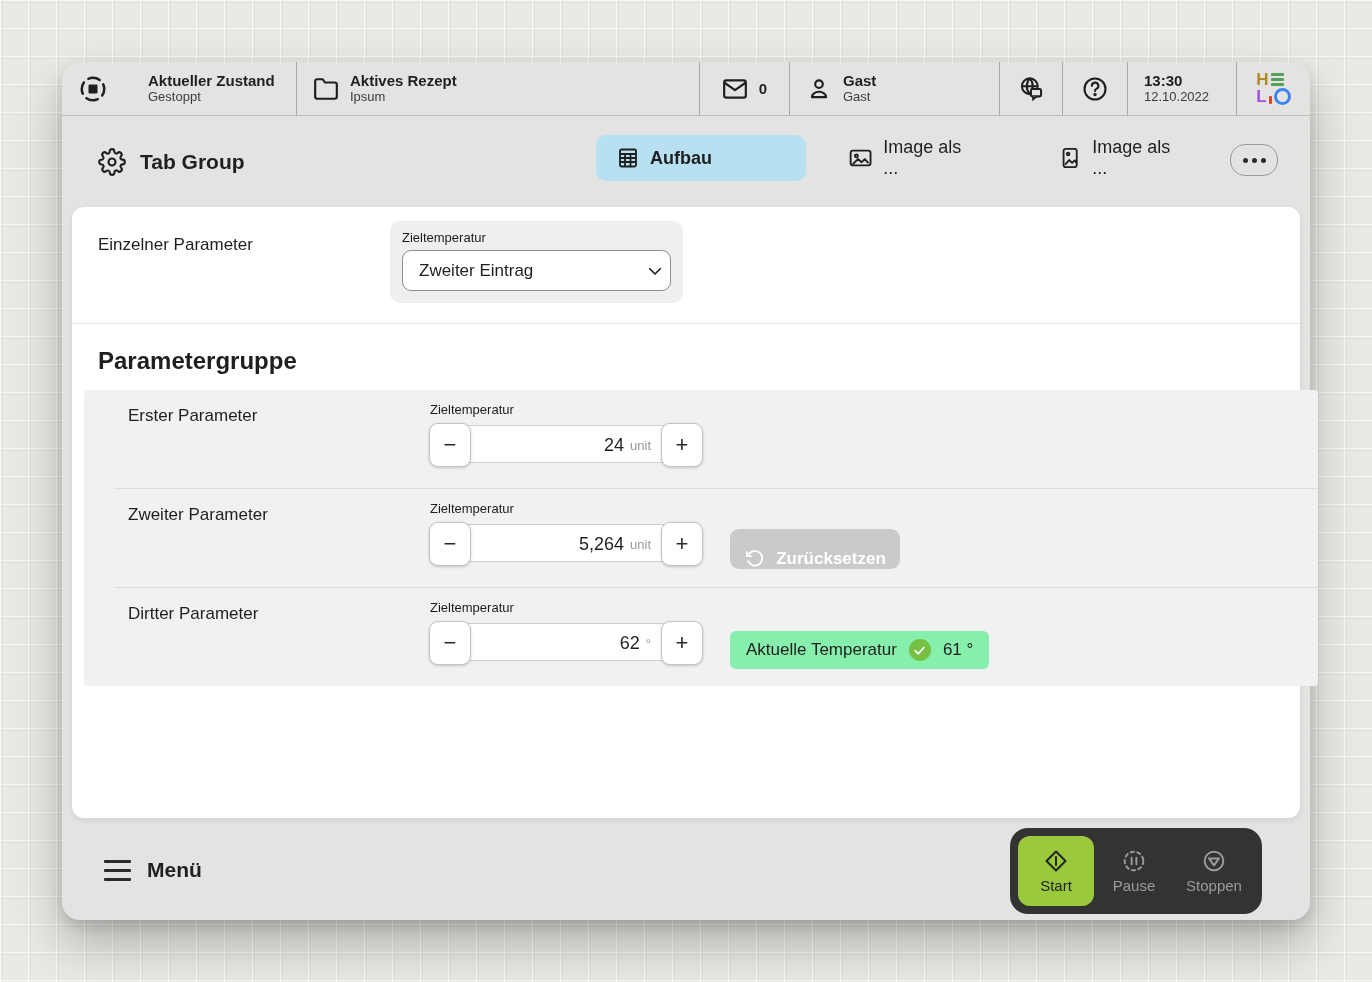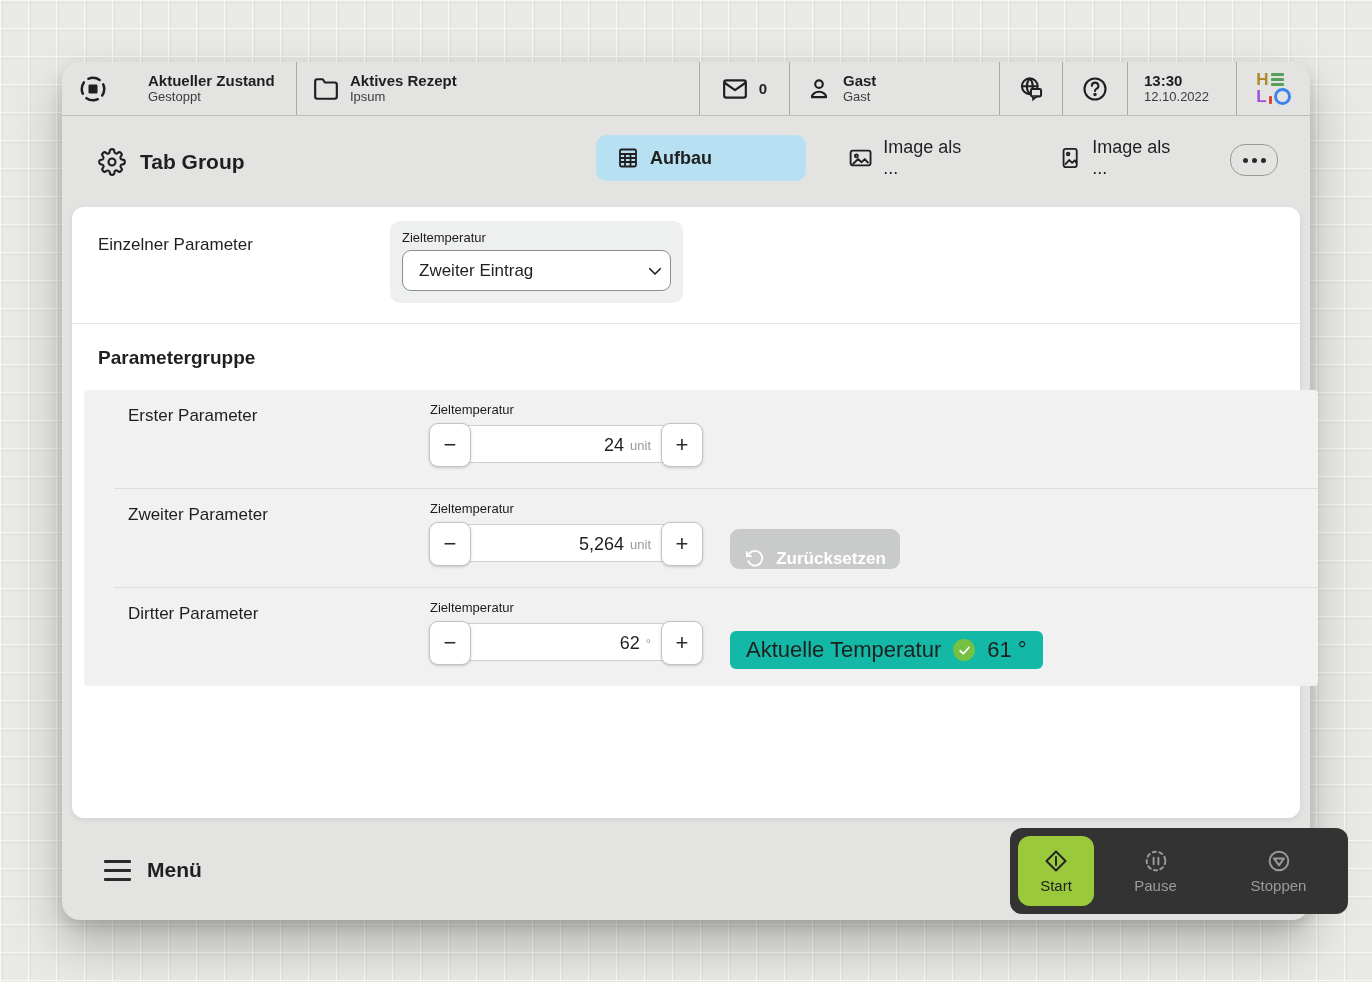--- a/index.html
+++ b/index.html
@@ -59,45 +59,45 @@
   .card{position:absolute;left:10px;top:145px;width:1228px;height:611px;background:#fff;border-radius:12px;
     box-shadow:0 2px 6px rgba(0,0,0,.08);}
   .row-label{font-size:17px;color:#1f1f1f;}
   .single-label{position:absolute;left:26px;top:28px;}
   .panel{position:absolute;left:318px;top:14px;width:293px;height:82px;background:#eef0ef;border-radius:10px;}
   .fld-label{font-size:13px;color:#1c1c1c;}
   .panel .fld-label{position:absolute;left:12px;top:9px;}
   .select{position:absolute;left:12px;top:29px;width:269px;height:41px;background:#fff;border:1px solid #8b8f8d;border-radius:9px;
     box-sizing:border-box;display:flex;align-items:center;justify-content:space-between;padding:0 6px 0 16px;font-size:17px;}
   .card-div{position:absolute;left:0;right:0;top:116px;height:1px;background:#e7e7e7;}
-  .group-heading{position:absolute;left:26px;top:140px;font-size:19px;font-weight:bold;}
+  .group-heading{position:absolute;left:26px;top:140px;font-size:24px;font-weight:bold;}
   .group{position:absolute;left:12px;top:183px;width:1204px;height:296px;background:#f0f1f0;border-radius:4px;display:flex;flex-direction:column;padding-left:30px;}
   .prow{flex:1;position:relative;border-bottom:1px solid #dcdddc;}
   .prow:last-child{border-bottom:none;}
   .prow .row-label{position:absolute;left:14px;top:16px;}
   .ctrl{position:absolute;left:316px;top:12px;}
   .ctrl .fld-label{display:block;margin-bottom:8px;}
   .stepper{position:relative;width:272px;height:38px;background:#fff;border:1px solid #cfcfcd;border-radius:9px;box-sizing:border-box;}
   .step-btn{position:absolute;top:-3px;width:42px;height:44px;background:#fff;border:1px solid #c3c3c1;border-radius:9px;
     box-shadow:0 1px 3px rgba(0,0,0,.18);display:flex;align-items:center;justify-content:center;font-size:22px;color:#2a2a2a;box-sizing:border-box;}
   .step-minus{left:-2px;}
   .step-plus{right:-2px;}
   .step-val{position:absolute;right:50px;top:0;height:38px;display:flex;align-items:center;gap:6px;}
   .val-num{font-size:18px;}
   .val-unit{font-size:13px;color:#9a9a98;}
   .reset-btn{position:absolute;left:616px;top:40px;width:170px;height:40px;background:#c9cbca;border-radius:9px;
     display:flex;align-items:flex-end;justify-content:center;gap:10px;color:#fff;font-size:17px;font-weight:bold;}
-  .badge{position:absolute;left:616px;top:43px;height:38px;background:#14b8a6;border-radius:6px;
-    display:flex;align-items:center;gap:12px;padding:0 16px;font-size:22px;}
+  .badge{position:absolute;left:616px;top:43px;height:38px;background:#86efac;border-radius:6px;
+    display:flex;align-items:center;gap:12px;padding:0 16px;font-size:17px;}
   .check{width:22px;height:22px;border-radius:50%;background:#76c043;display:flex;align-items:center;justify-content:center;}
   
   .menu-btn{position:absolute;left:42px;top:788px;display:flex;align-items:center;gap:16px;font-size:21px;font-weight:bold;height:40px;}
   .burger{display:flex;flex-direction:column;gap:6px;}
   .burger i{display:block;width:27px;height:3px;background:#2a2a2a;border-radius:1px;}
-  .ctrlbar{position:absolute;left:948px;top:766px;width:338px;height:86px;background:#333;border-radius:12px;
+  .ctrlbar{position:absolute;left:948px;top:766px;width:252px;height:86px;background:#333;border-radius:18px;
     display:flex;align-items:center;padding:0 8px;box-sizing:border-box;}
   .cbtn{display:flex;flex-direction:column;align-items:center;justify-content:center;gap:3px;font-size:15px;border-radius:12px;}
   .cbtn-start{width:76px;height:70px;background:#9aca3c;color:#222;}
   .cbtn-ghost{flex:1;height:70px;color:#9b9b9b;background:transparent;}
 </style>
 </head>
 <body>
 
 <div class="window">
 

